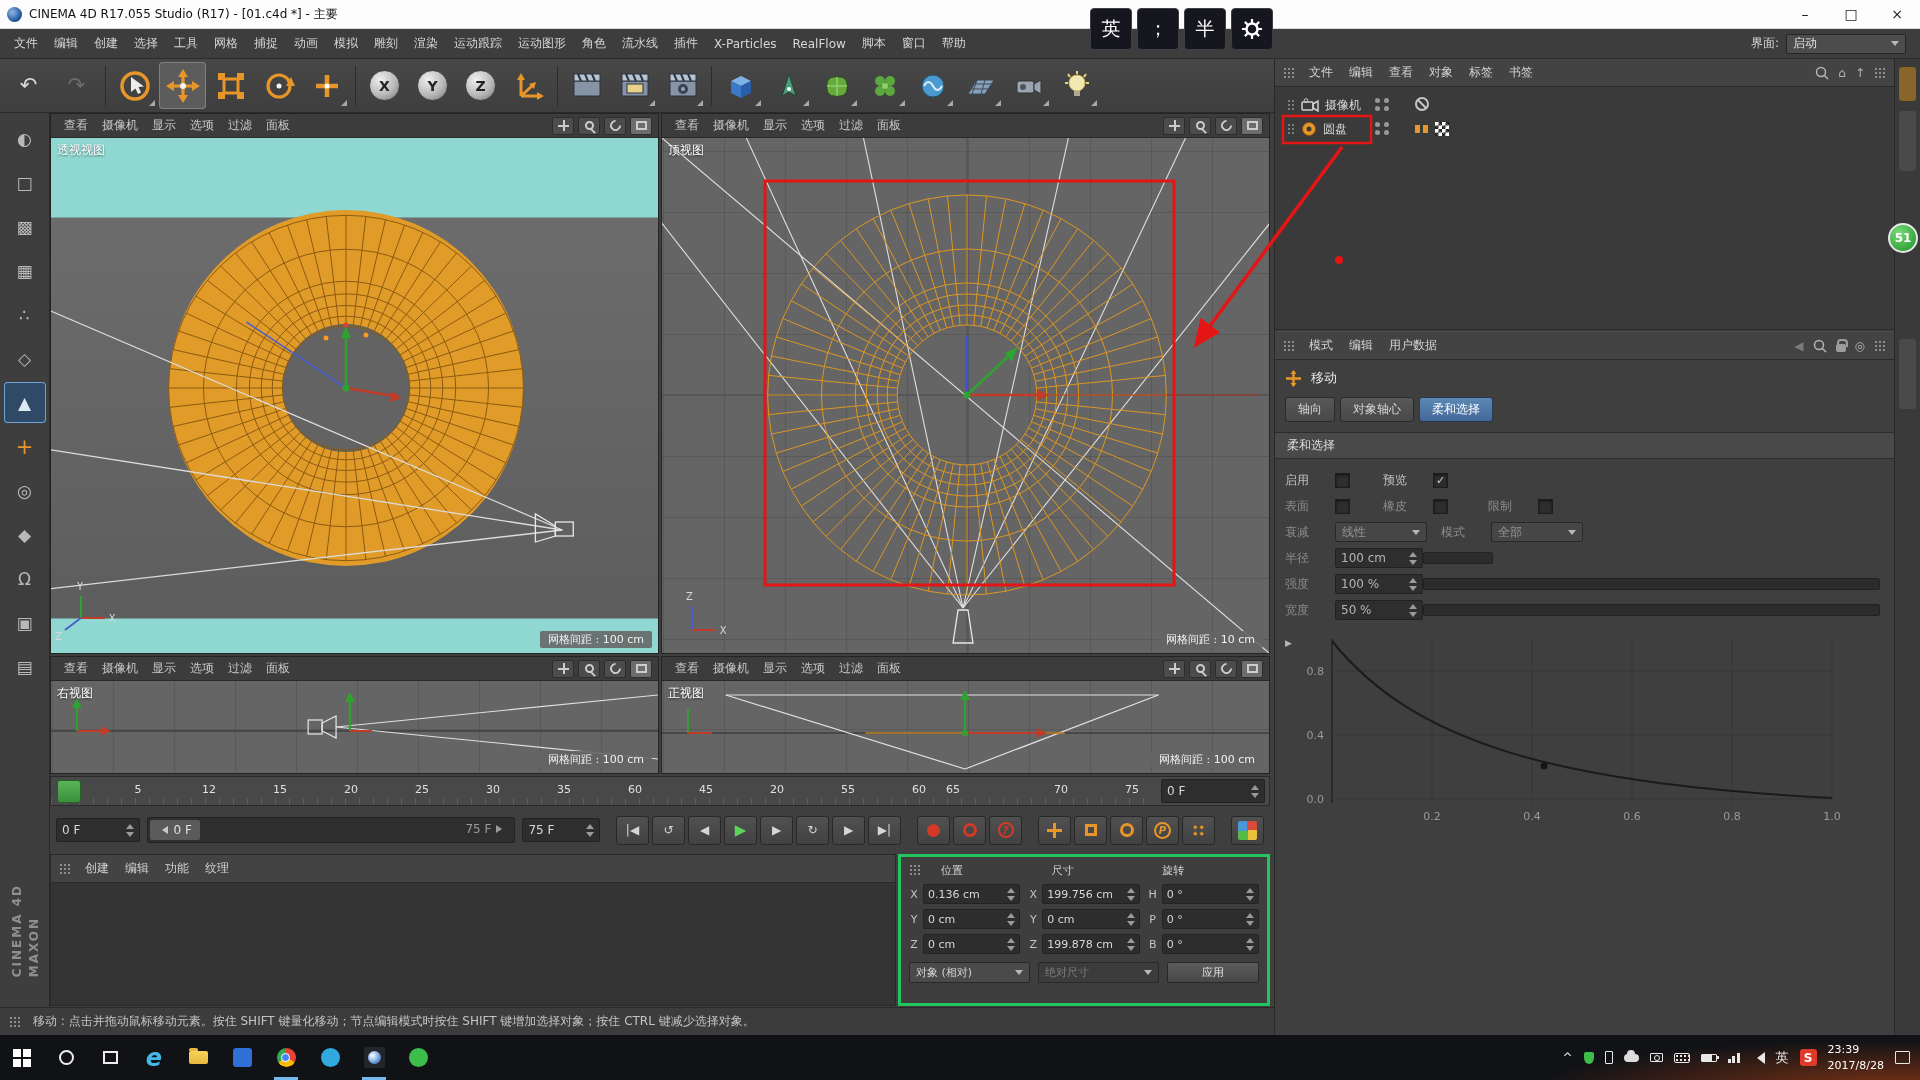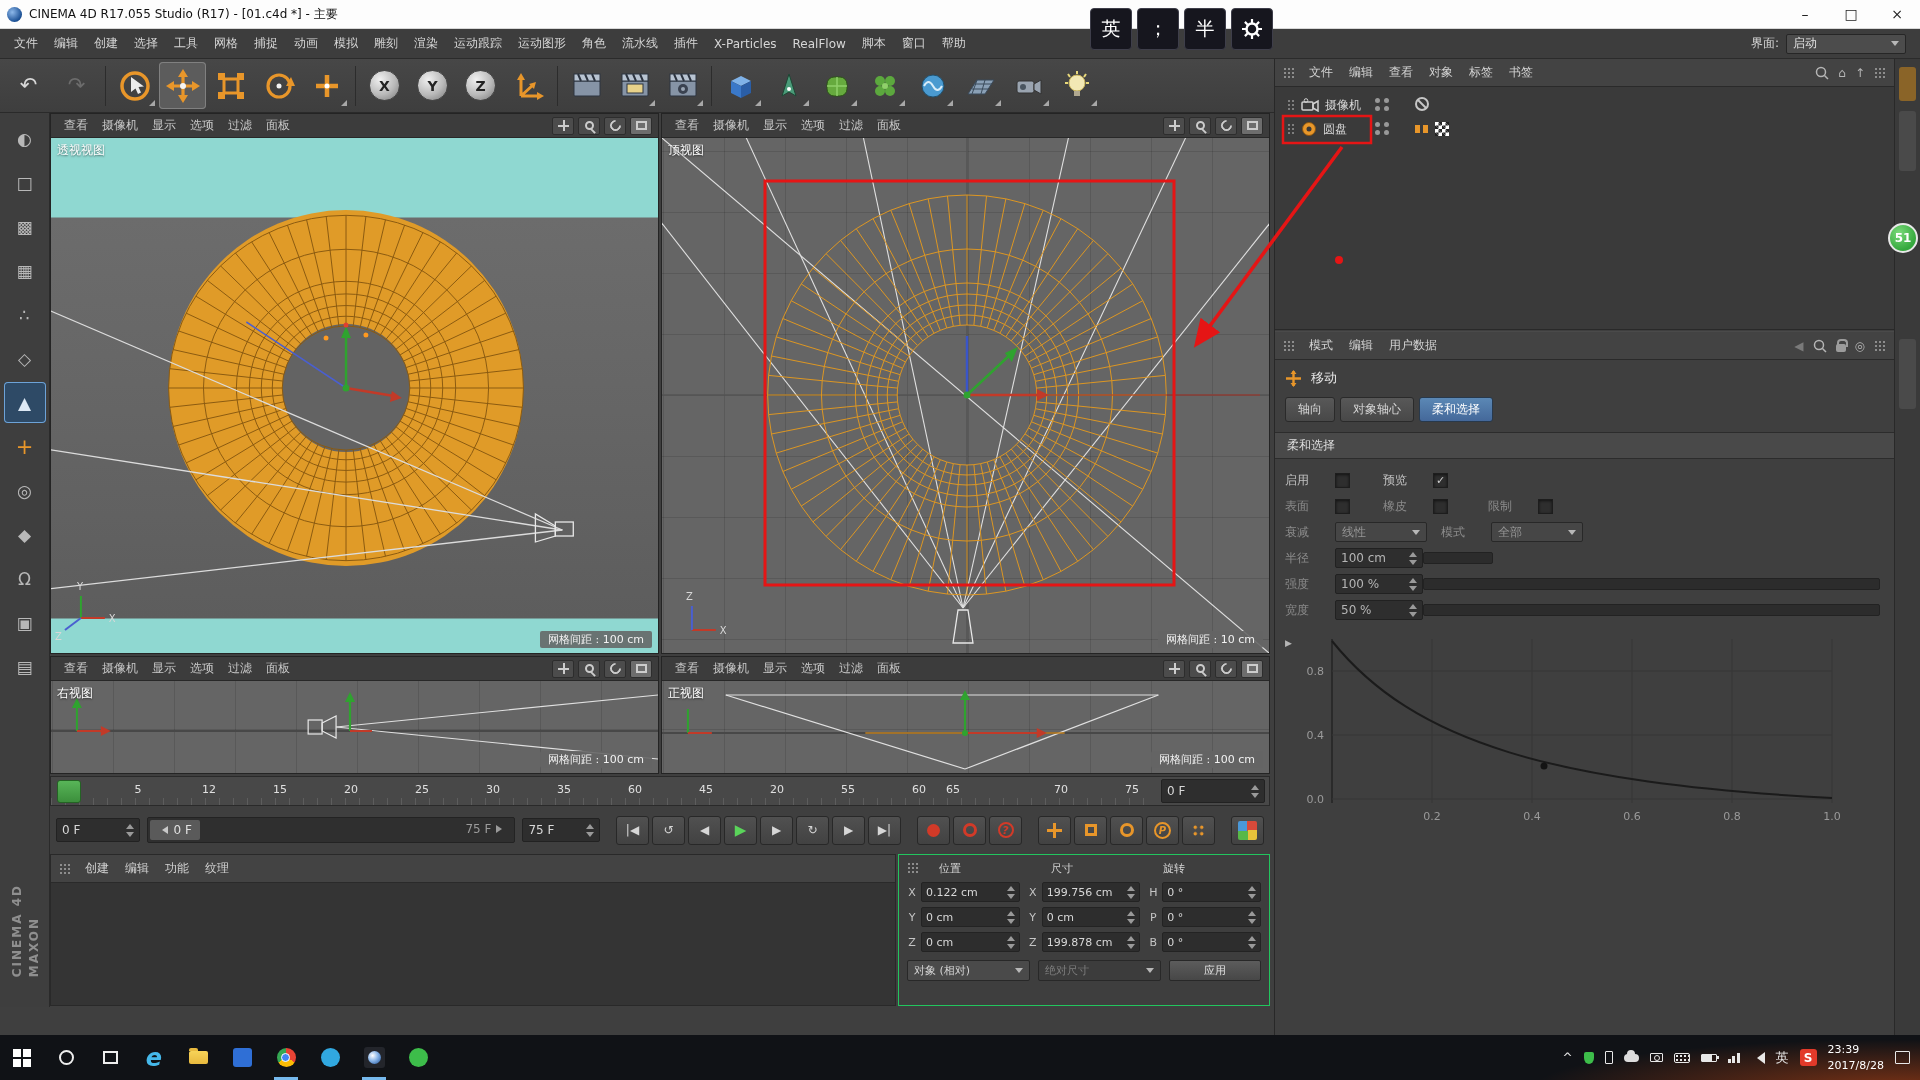--- a/index.html
+++ b/index.html
@@ -95,21 +95,21 @@
 .t-param{color:#e8962a;border:2px solid #e8962a;border-radius:50%;width:17px;height:17px;font-size:10px;font-weight:bold;display:flex;align-items:center;justify-content:center}
 .t-pla{width:13px;height:13px;background-image:radial-gradient(#e8962a 1.8px,transparent 1.9px);background-size:6.5px 6.5px}
 .kfsel{width:19px;height:19px;border-radius:2px;background:conic-gradient(#d84a3a 0 25%,#e8c23a 0 50%,#58b848 0 75%,#4a98d8 0)}
 
 
 .panel-head{height:28px;background:#434343;border-bottom:1px solid #2a2a2a;display:flex;align-items:center;padding:0 8px;color:#d2d2d2}
 .panel-head .mi{padding:3px 8px;white-space:nowrap}
 .grip{width:12px;height:12px;background-image:radial-gradient(#8d8d8d 1px,transparent 1.2px);background-size:4px 4px;margin-right:6px;flex:0 0 auto}
 .matman{position:absolute;left:50px;top:854px;width:846px;height:152px;background:#3e3e3e;border:1px solid #292929}
 .mat-content{position:absolute;left:0;top:28px;right:0;bottom:0;background:#343434}
-.coords{position:absolute;left:898px;top:854px;width:372px;height:152px;background:#3e3e3e;border:1px solid #22c55e;font-size:11px}
+.coords{position:absolute;left:898px;top:854px;width:372px;height:152px;background:#3e3e3e;border:3px solid #22c55e;font-size:11px}
 .coords-head{display:flex;align-items:center;height:26px;padding:0 8px;color:#d5d5d5}
 .coords-head .ch{flex:1;padding-left:14px}
 .coords-grid{display:grid;grid-template-columns:1fr 1fr 1fr;gap:5px 8px;padding:1px 8px}
 .cfield{display:flex;align-items:center;gap:4px}
 .cfield .lbl{width:10px;color:#c5c5c5;text-align:center}
 .cfield .val{flex:1;display:flex;align-items:center;background:#2d2d2d;border:1px solid #232323;border-radius:2px;padding:2px 4px;color:#d8d8d8;white-space:nowrap;height:20px}
 .coords-foot{display:flex;gap:8px;padding:7px 8px 0}
 .dropdown{flex:1;height:21px;background:#4a4a4a;border:1px solid #282828;border-radius:2px;display:flex;align-items:center;padding:0 6px;color:#d5d5d5;white-space:nowrap}
 .dropdown.disabled{color:#7e7e7e;background:#3c3c3c}
 .apply-btn{width:92px;height:21px;background:linear-gradient(#5c5c5c,#474747);border:1px solid #282828;border-radius:2px;display:flex;align-items:center;justify-content:center;color:#e0e0e0}
@@ -864,21 +864,21 @@
     <div class="coords-head">
       <span class="grip"></span>
       <span class="ch">位置</span>
       <span class="ch">尺寸</span>
       <span class="ch">旋转</span>
     </div>
     <div class="coords-grid">
       <div class="cfield">
           <span class="lbl">X</span>
           <span class="val">
-            <span>0.122 cm</span>
+            <span>0.136 cm</span>
             <span class="spinarrows">
               <i class="sa-up"></i>
               <i class="sa-down"></i>
             </span>
           </span>
         </div>
       <div class="cfield">
           <span class="lbl">X</span>
           <span class="val">
             <span>199.756 cm</span>
@@ -965,20 +965,24 @@
           <span class="caret"></span>
         </span>
       <span class="dropdown disabled">
           <span>绝对尺寸</span>
           <span class="caret"></span>
         </span>
       <span class="apply-btn">应用</span>
     </div>
   </div>
 
+  <div class="statusbar">
+    <span class="grip"></span>
+    <span>移动 : 点击并拖动鼠标移动元素。按住 SHIFT 键量化移动；节点编辑模式时按住 SHIFT 键增加选择对象；按住 CTRL 键减少选择对象。</span>
+  </div>
 
   <div class="rightpanel">
 
     <div class="panel-head">
       <span class="grip"></span>
       <span class="mi">文件</span>
       <span class="mi">编辑</span>
       <span class="mi">查看</span>
       <span class="mi">对象</span>
       <span class="mi">标签</span>

